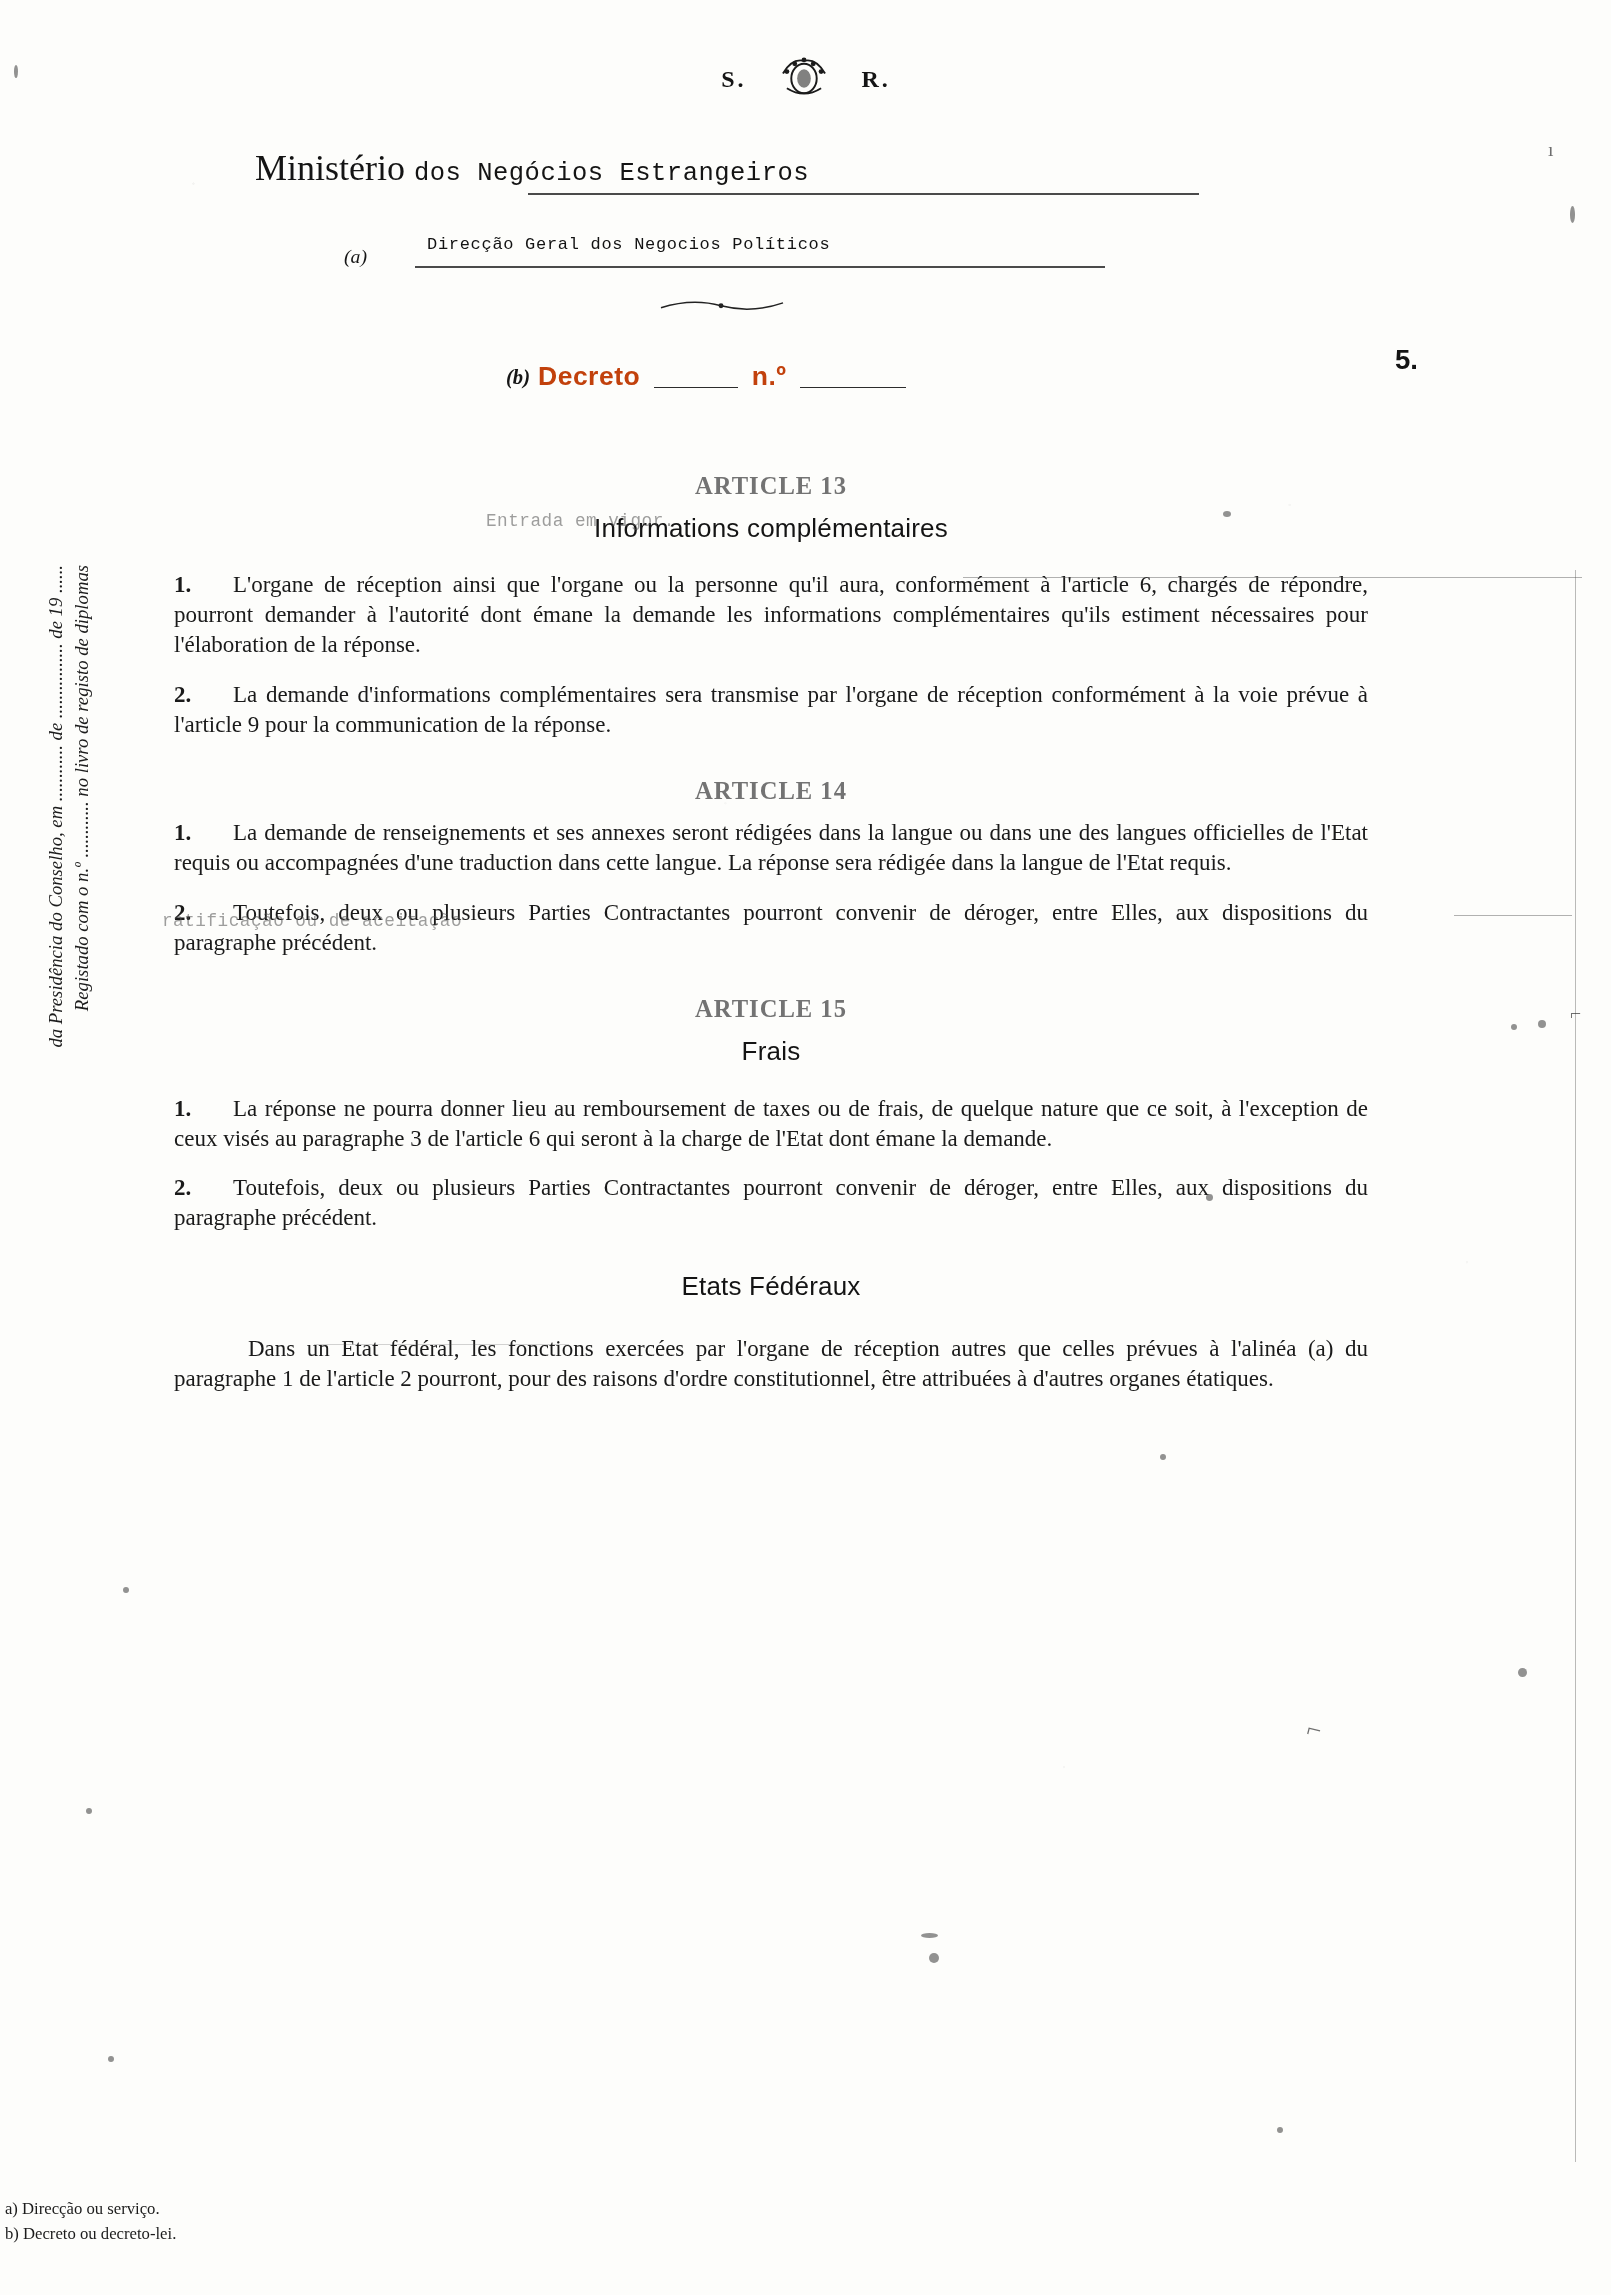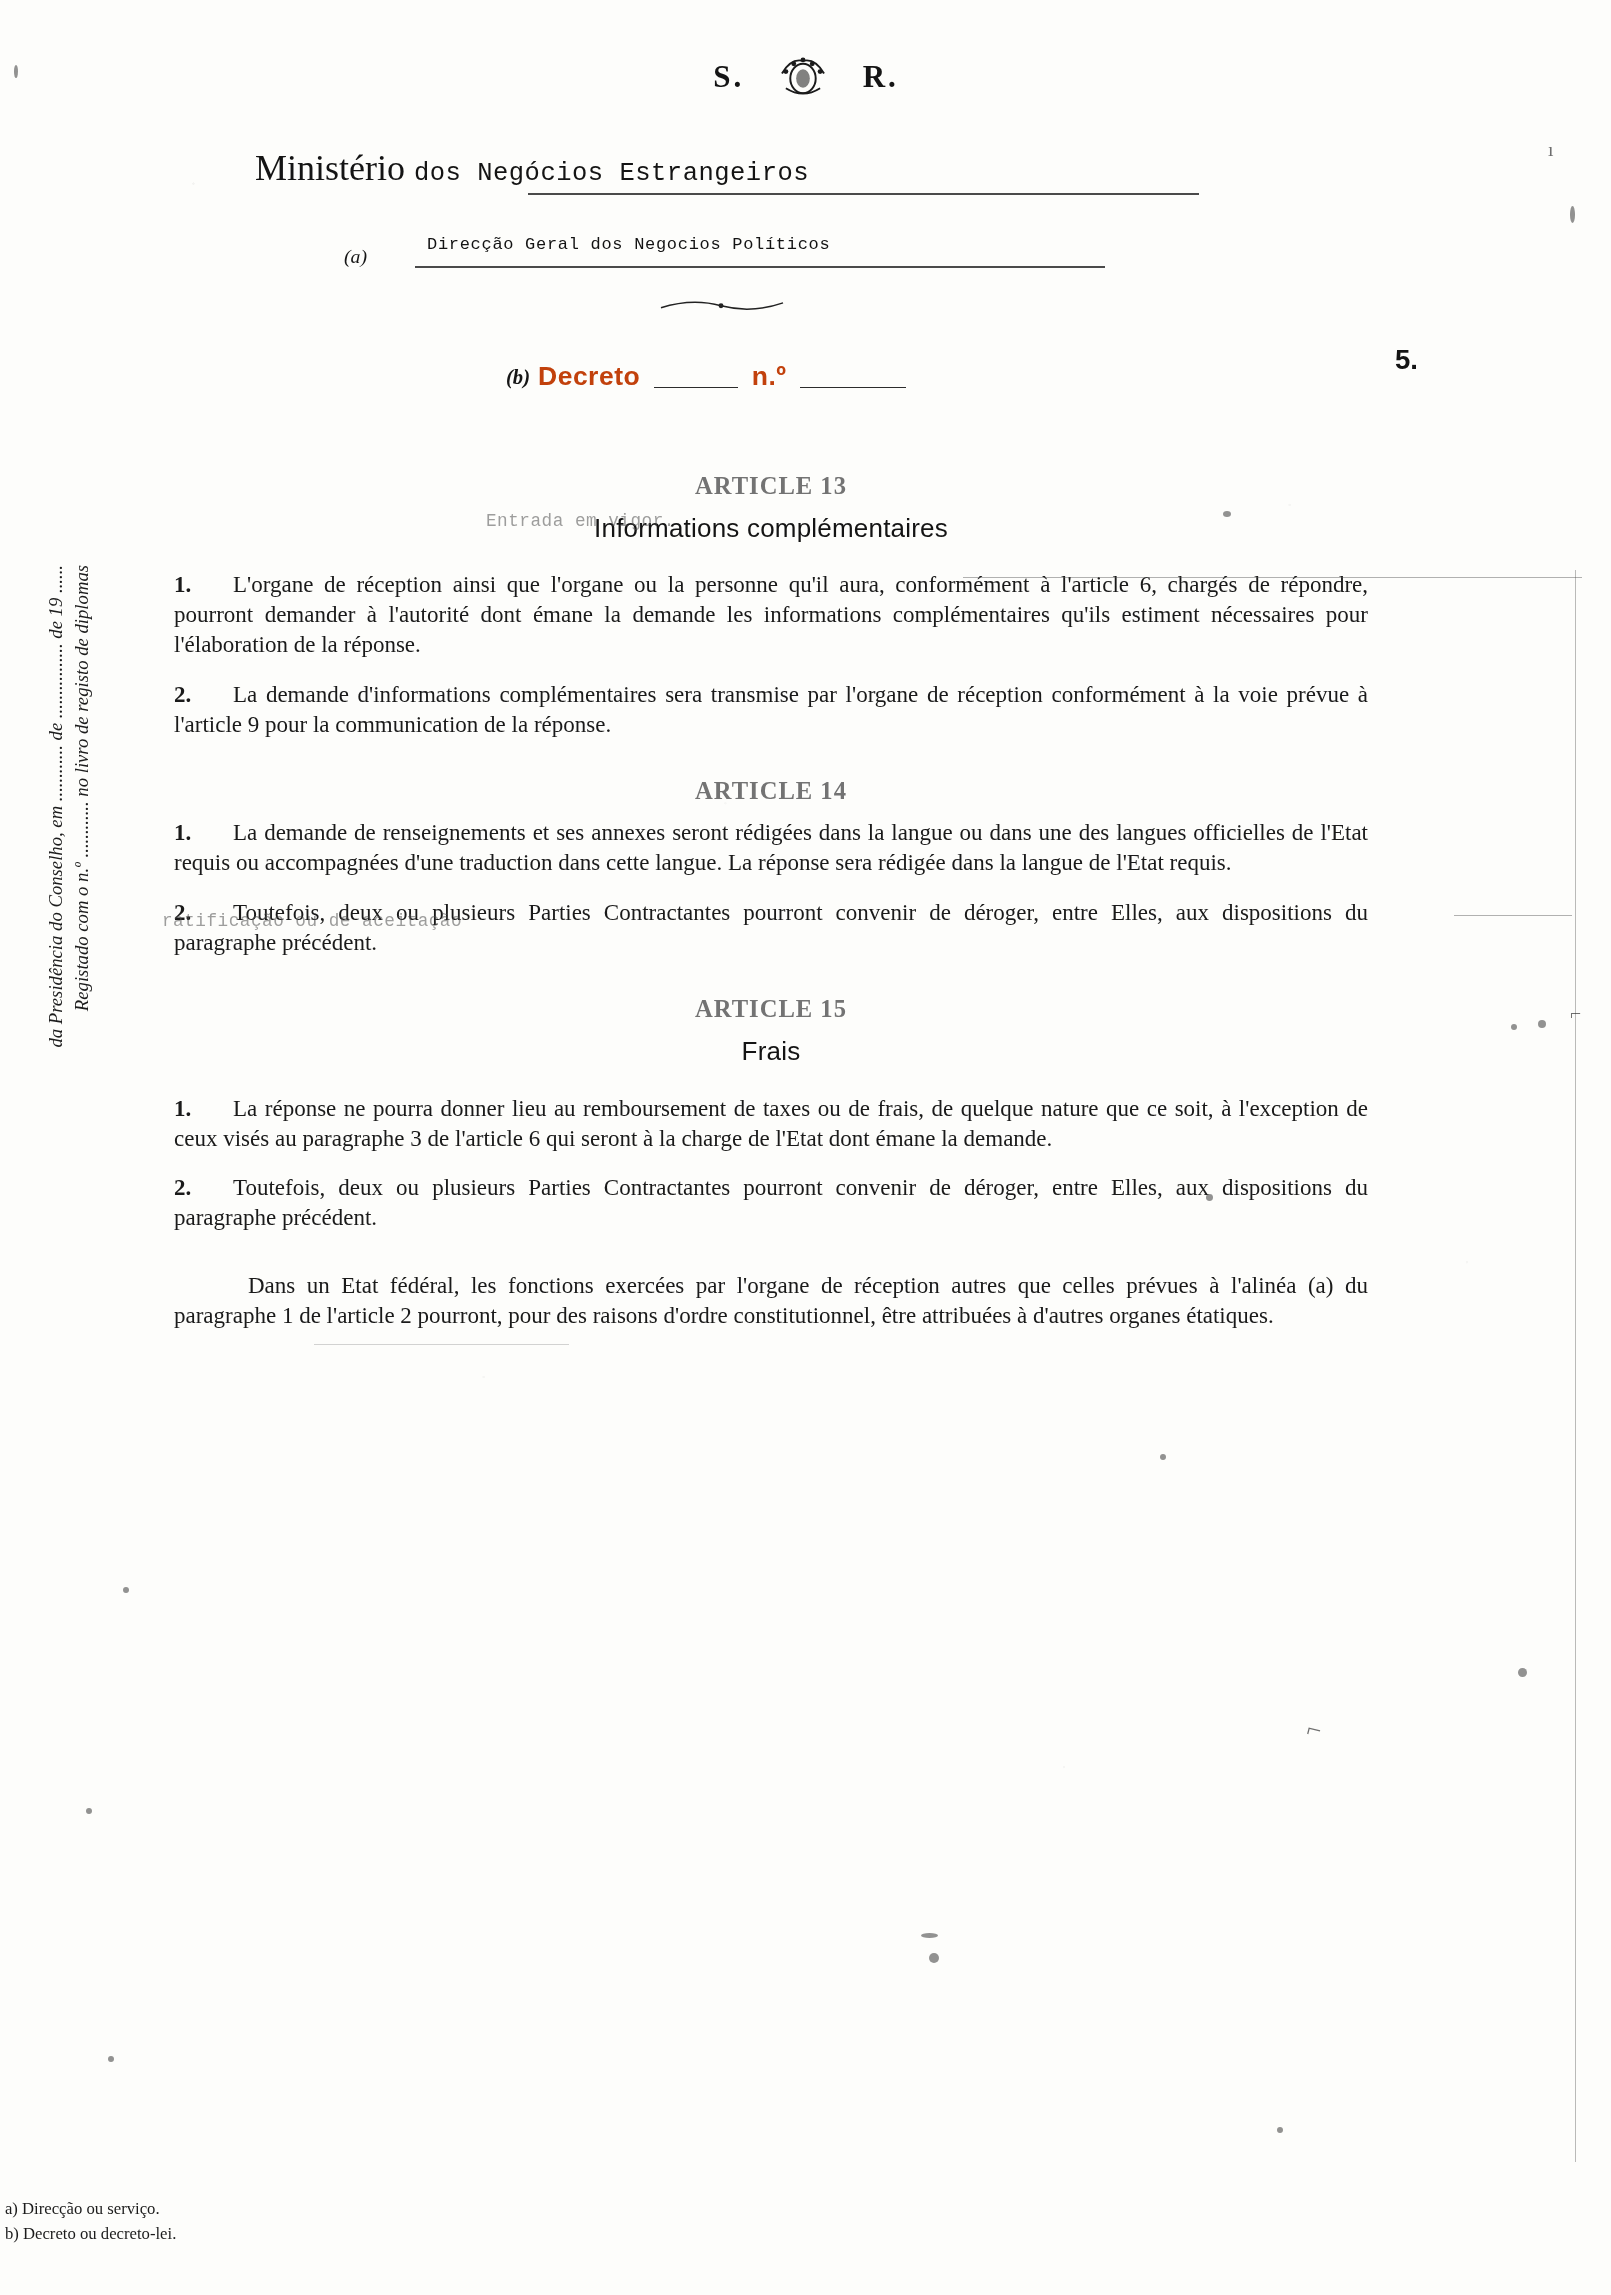--- a/index.html
+++ b/index.html
@@ -40,21 +40,21 @@
 
   
   .sr-line {
     position: absolute;
     top: 54px;
     left: 0;
     width: 1612px;
     text-align: center;
     font-family: "Liberation Serif", serif;
     font-weight: bold;
-    font-size: 31px;
+    font-size: 24px;
     letter-spacing: 2.9px;
     color: #151515;
   }
   .sr-line .crest {
     display: inline-block;
     width: 64px;
     height: 44px;
     vertical-align: -10.8px;
     margin: 0 16.7px;
   }
@@ -346,20 +346,21 @@
       <div class="article-subtitle">Frais</div>
       <p class="para">
         <span class="num">1.</span><span>La réponse ne pourra donner lieu au remboursement de taxes ou de frais, de quelque nature que ce soit, à l'exception de ceux visés au paragraphe 3 de l'article 6 qui seront à la charge de l'Etat dont émane la demande.</span>
       </p>
       <p class="para">
         <span class="num">2.</span><span>Toutefois, deux ou plusieurs Parties Contractantes pourront convenir de déroger, entre Elles, aux dispositions du paragraphe précédent.</span>
       </p>
     </div>
 
     <div class="article-group">
+      <div class="article-subtitle">Etats Fédéraux</div>
       <p class="para para-noindent">
         <span>Dans un Etat fédéral, les fonctions exercées par l'organe de réception autres que celles prévues à l'alinéa (a) du paragraphe 1 de l'article 2 pourront, pour des raisons d'ordre constitutionnel, être attribuées à d'autres organes étatiques.</span>
       </p>
     </div>
 
   </div>
 
   <div class="ghost" style="top:511px; left:486px; font-size:17.7px;">Entrada em vigor.</div>
   <div class="ghost" style="top:911px; left:162px; font-size:17.7px;">ratificação ou de aceitação</div>
 

